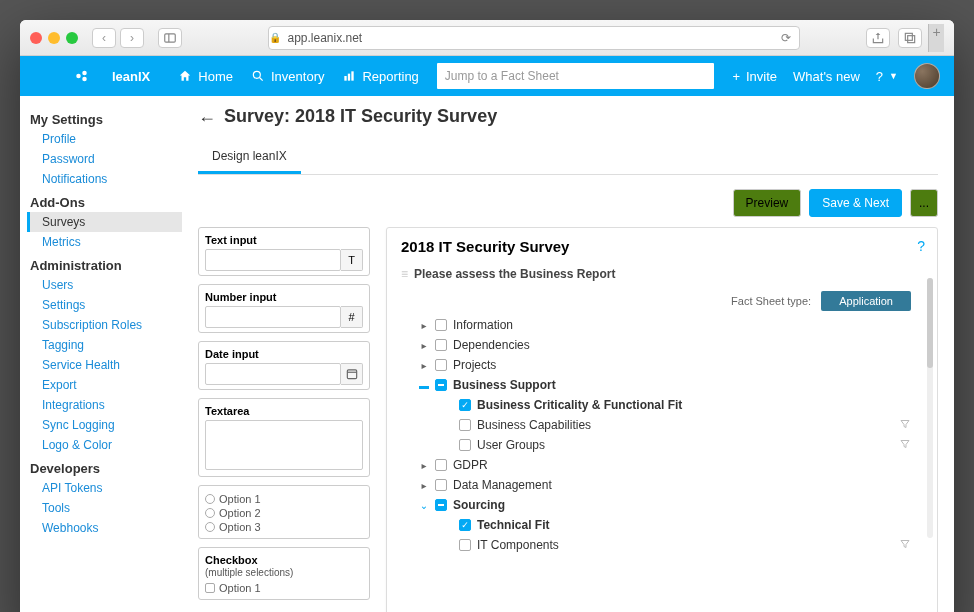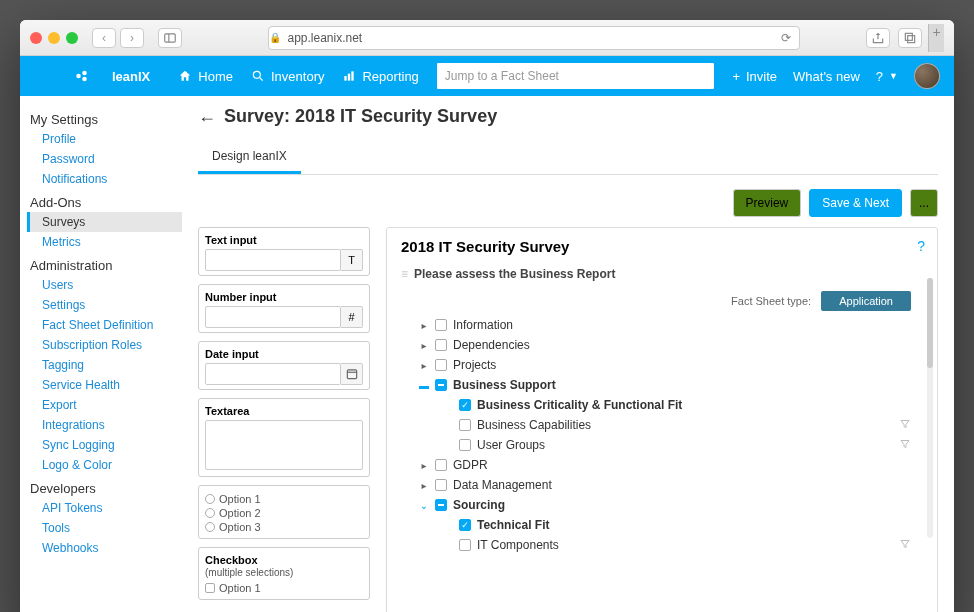--- a/index.html
+++ b/index.html
@@ -17,21 +17,21 @@
 .tabstrip { width: 16px; height: 28px; background: #d8d8d8; border-left: 1px solid #bbb; display:flex; align-items:flex-start; justify-content:center; font-size:14px; color:#888;}
 .topnav { height: 40px; background: #03a9f4; color: #fff; display: flex; align-items: center; padding: 0 14px; gap: 18px; font-size: 13px; }
 .logo { display: flex; align-items: center; gap: 20px; font-weight: 600; margin-left: 40px; margin-right: 10px; }
 .logo svg { width:18px; height:18px; }
 .nav-item { display: flex; align-items: center; gap: 6px; cursor: pointer; }
 .search-bar { flex: 1; max-width: 280px; height: 26px; background: #fff; border-radius: 1px; padding: 0 8px; font-size: 12px; color: #999; display:flex; align-items:center; }
 .nav-right { margin-left: auto; display: flex; align-items: center; gap: 16px; }
 .avatar { width: 26px; height: 26px; border-radius: 50%; background: radial-gradient(circle at 30% 30%, #8a7560, #4a3a2a); border: 1px solid rgba(255,255,255,0.5); }
 .content { flex: 1; display: flex; overflow: hidden; background:#fff;}
 .sidebar { width: 162px; padding: 10px 0 10px 10px; font-size: 12px; overflow-y: auto; }
-.sidebar h4 { font-size: 13px; font-weight: 400; color: #333; margin: 6px 0 2px; }
+.sidebar h4 { font-size: 13px; font-weight: 700; color: #333; margin: 6px 0 2px; }
 .sidebar a { display: block; color: #1a8cd8; text-decoration: none; padding: 3px 0 3px 12px; font-size: 12px; cursor:pointer; }
 .sidebar a.active { background: #e6e6e6; color: #333; border-left: 3px solid #03a9f4; margin-left: -3px; padding-left:12px;}
 .main { flex: 1; padding: 10px 16px; overflow: hidden; display: flex; flex-direction: column; }
 .crumb { display: flex; align-items: center; gap: 8px; font-size: 18px; font-weight: 700; color: #333; margin-bottom: 4px;}
 .crumb .back { font-size: 18px; cursor: pointer; }
 .tabs { border-bottom: 1px solid #ddd; margin-top: 10px; }
 .tab { display: inline-block; padding: 8px 14px; font-size: 12px; color: #333; border-bottom: 3px solid #03a9f4; }
 .actions { display: flex; justify-content: flex-end; gap: 8px; margin: 14px 0 10px; }
 .btn { height: 28px; padding: 0 12px; border: 1px solid #ccc; border-radius: 3px; background: #4d7c0f; font-size: 12px; display: flex; align-items: center; cursor:pointer; }
 .btn.primary { background: #03a9f4; color: #fff; border-color: #03a9f4; }
@@ -170,21 +170,20 @@
         <h4>My Settings</h4>
         <a>Profile</a>
         <a>Password</a>
         <a>Notifications</a>
         <h4>Add-Ons</h4>
         <a class="active">Surveys</a>
         <a>Metrics</a>
         <h4>Administration</h4>
         <a>Users</a>
         <a>Settings</a>
-        <a>Fact Sheet Definition</a>
         <a>Subscription Roles</a>
         <a>Tagging</a>
         <a>Service Health</a>
         <a>Export</a>
         <a>Integrations</a>
         <a>Sync Logging</a>
         <a>Logo &amp; Color</a>
         <h4>Developers</h4>
         <a>API Tokens</a>
         <a>Tools</a>

